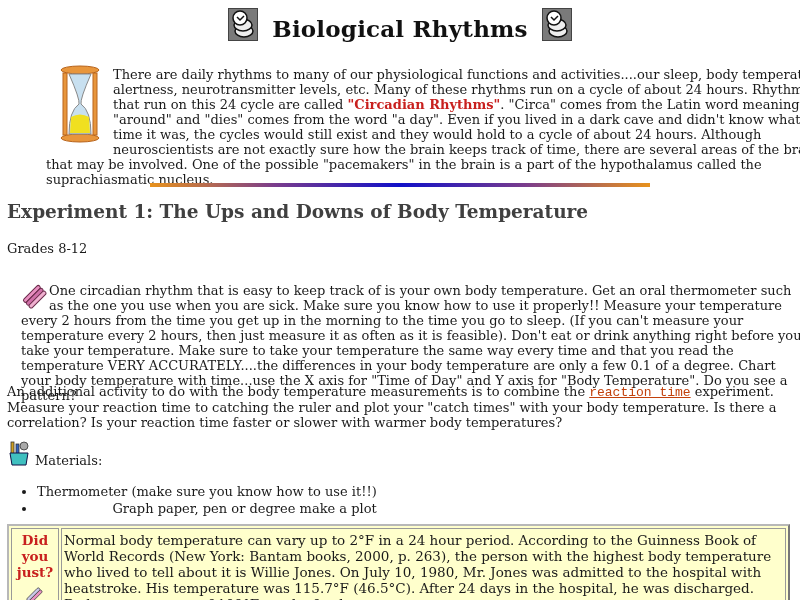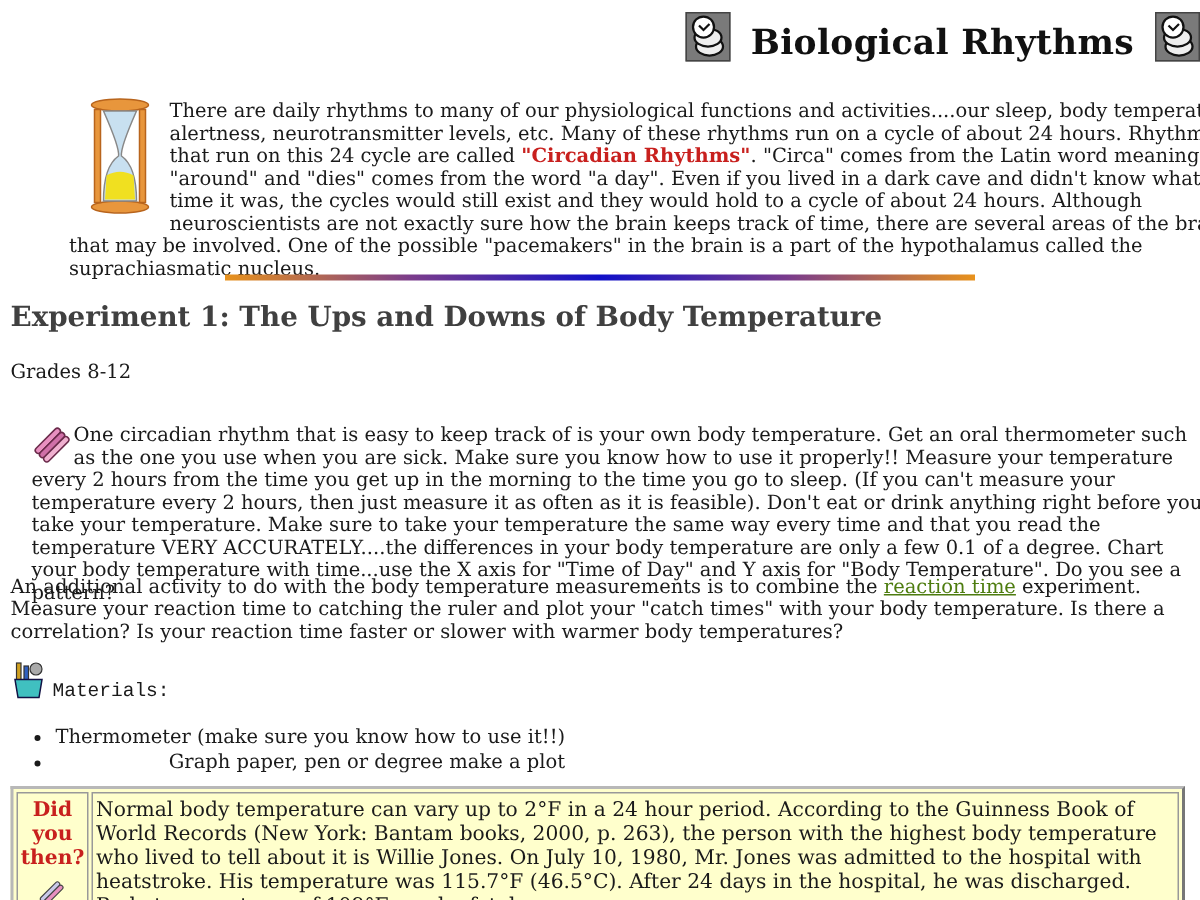--- a/index.html
+++ b/index.html
@@ -2,21 +2,21 @@
 <html><head>
 <meta charset="utf-8">
 <style>
   html, body { margin: 0; padding: 0; background: #ffffff; }
   body {
     width: 800px; height: 600px; overflow: hidden; position: relative;
     font-family: "DejaVu Serif", serif; font-size: 13px; line-height: 15px; color: #1a1a1a;
   }
   .title-row {
     position: absolute; top: 6px; left: 0; width: 800px; height: 44px;
-    display: flex; justify-content: flex-end; align-items: center; gap: 8px;
+    display: flex; justify-content: center; align-items: center; gap: 8px;
   }
   .clock-icon {
     width: 30px; height: 33px; background: #7a7a7a; border: 1px solid #444;
     box-sizing: border-box; position: relative; margin-top: -8px;
   }
   .clock-icon svg { position: absolute; left: 0; top: 0; }
   .page-title {
     font-family: "DejaVu Serif", serif; font-weight: bold; font-size: 23px;
     margin: 0; padding: 0 6px; letter-spacing: 0.2px; color: #111;
   }
@@ -32,22 +32,22 @@
   }
   .section-heading {
     position: absolute; left: 7px; top: 204px; margin: 0;
     font-family: "DejaVu Serif", serif; font-weight: bold; font-size: 18.5px; color: #404040;
   }
   .grades { position: absolute; left: 7px; top: 241px; margin: 0; }
   .exp-para { position: absolute; left: 7px; top: 269px; width: 786px; margin: 14px; }
   .chalk-icon { float: left; width: 26px; height: 26px; margin: 0 2px 0 0; }
   .exp-para p { margin: 0; }
   .activity { position: absolute; left: 7px; top: 384px; width: 786px; margin: 0; }
-  .activity a { color: #4d7c0f; text-decoration: underline; }
-  .materials { position: absolute; left: 7px; top: 440px; display: flex; align-items: flex-end; font-family: Liberation Mono, monospace; }
+  .activity a { color: #c2410c; text-decoration: underline; font-family: Liberation Mono, monospace; }
+  .materials { position: absolute; left: 7px; top: 440px; display: flex; align-items: flex-end; }
   .tools-icon { width: 26px; height: 26px; margin-right: 2px; }
   .materials-label { margin-bottom: -2px; }
   .mat-list { position: absolute; left: 22px; top: 484px; margin: 0; padding-left: 15px; }
   .mat-list li { margin: 0 0 2px 0; text-align: right; }
   .didyouknow {
     position: absolute; left: 7px; top: 524px; width: 783px; height: 90px;
     border: 2px solid #b8b8b8; border-right-color: #777; border-bottom-color: #777;
     background: #ffffcc; box-sizing: border-box; display: flex; padding: 2px; gap: 2px;
   }
   .dyk-cell-left {
@@ -124,21 +124,21 @@
 
 <ul class="mat-list">
   <li>Thermometer (make sure you know how to use it!!)</li>
   <li>Graph paper, pen or degree make a plot</li>
 </ul>
 
 <div class="didyouknow">
   <div class="dyk-cell-left">
     <div>Did</div>
     <div>you</div>
-    <div>then?</div>
+    <div>just?</div>
     <svg width="24" height="20" viewBox="0 0 26 26" style="margin-top:6px">
       <g transform="rotate(-45 13 13)">
         <rect x="2" y="8" width="22" height="4" rx="2" fill="#c8c8e8" stroke="#444"></rect>
         <rect x="2" y="12" width="22" height="4" rx="2" fill="#e890c0" stroke="#444"></rect>
       </g>
     </svg>
   </div>
   <div class="dyk-cell-right">Normal body temperature can vary up to 2°F in a 24 hour period. According to the Guinness Book of World Records (New York: Bantam books, 2000, p. 263), the person with the highest body temperature who lived to tell about it is Willie Jones. On July 10, 1980, Mr. Jones was admitted to the hospital with heatstroke. His temperature was 115.7°F (46.5°C). After 24 days in the hospital, he was discharged. Body temperatures of 109°F can be fatal.</div>
 </div>
 

